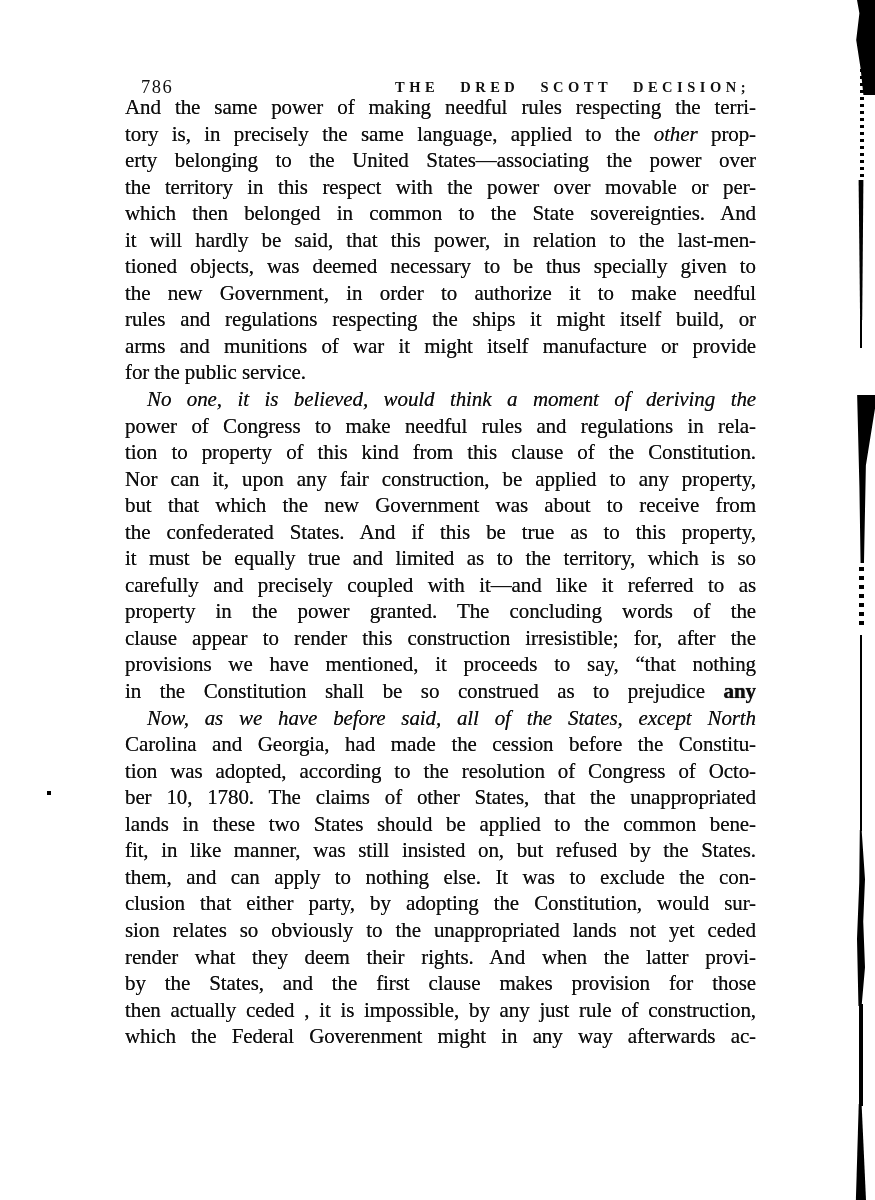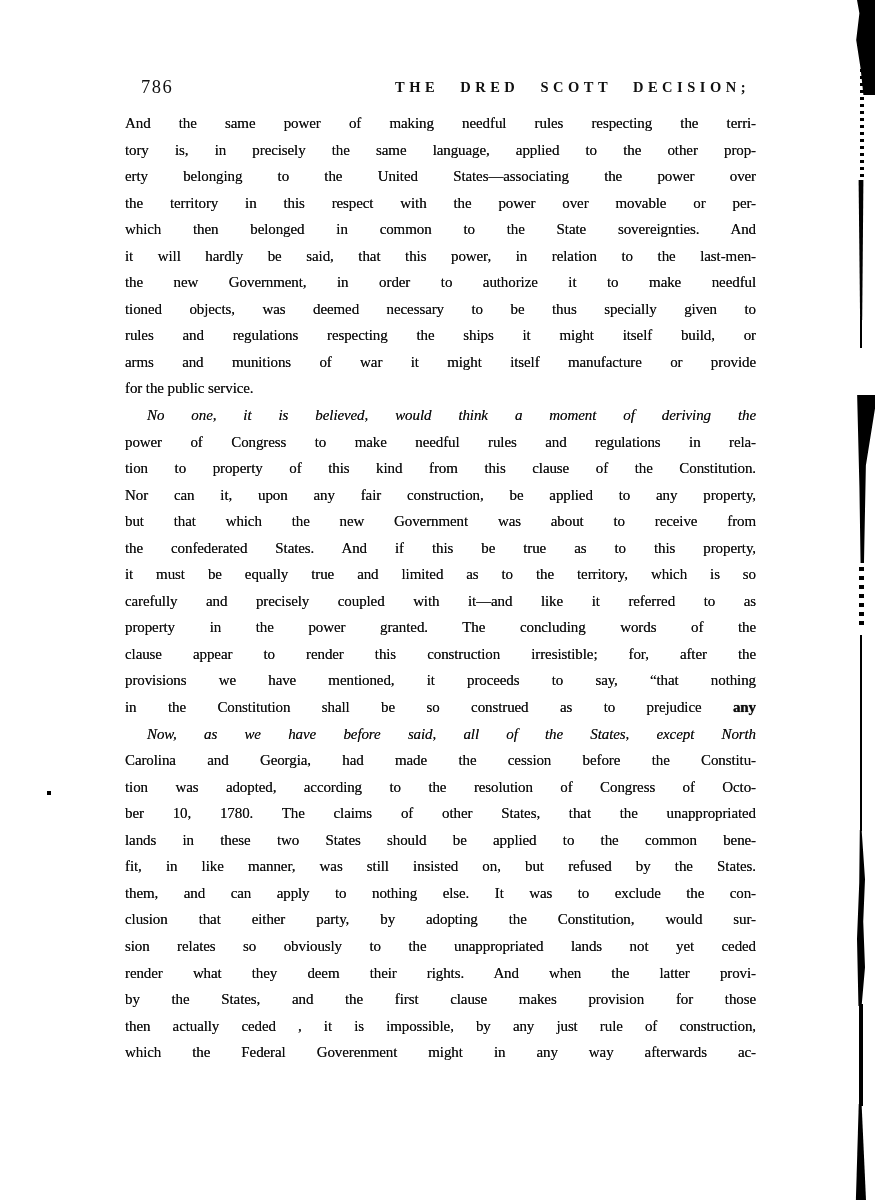--- a/index.html
+++ b/index.html
@@ -33,37 +33,37 @@
     font-size: 14.5px;
     font-weight: bold;
     letter-spacing: 4.5px;
     word-spacing: 13px;
     color: #101010;
     white-space: nowrap;
   }
   .body-text {
     position: absolute;
     left: 125px;
-    top: 110px;
+    top: 94px;
     width: 631px;
-    font-size: 15px;
+    font-size: 21px;
     line-height: 26.55px;
     letter-spacing: -0.1px;
     text-shadow: 0 0 0.5px rgba(10,10,10,0.75);
   }
   .para { margin: 0; }
   .line {
     height: 26.55px;
     overflow: hidden;
     text-align: justify;
     text-align-last: justify;
   }
   .line.end  { text-align-last: left; }
   .line.ind  { text-indent: 22px; font-style: italic; }
-  .i { }
+  .i { font-style: italic; }
   .b { font-weight: 700; text-shadow: 0 0 0.8px rgba(0,0,0,0.9); }
 
   
   .art { position: absolute; background: #000; }
   #art-top     { left: 855px; top: 0;      width: 20px; height: 95px;
                  clip-path: polygon(10% 0, 100% 0, 100% 100%, 42% 100%, 28% 72%, 6% 42%, 22% 14%); }
   #art-dots1   { left: 860px; top: 62px;   width: 4px;  height: 118px; background:
                  repeating-linear-gradient(to bottom, #000 0 3px, transparent 3px 7px); }
   #art-streak1 { left: 858px; top: 180px;  width: 6px;  height: 140px;
                  clip-path: polygon(10% 0, 90% 0, 70% 100%, 35% 100%); }
@@ -90,22 +90,22 @@
   <div class="running-header">THE DRED SCOTT DECISION;</div>
 
   <div class="body-text">
       <div class="para">
         <div class="line">And the same power of making needful rules respecting the terri-</div>
         <div class="line"><span>tory is, in precisely the same language, applied to the </span><span class="i">other</span><span> prop-</span></div>
         <div class="line">erty belonging to the United States—associating the power over</div>
         <div class="line">the territory in this respect with the power over movable or per-</div>
         <div class="line">which then belonged in common to the State sovereignties. And</div>
         <div class="line">it will hardly be said, that this power, in relation to the last-men-</div>
+        <div class="line">tioned objects, was deemed necessary to be thus specially given to</div>
         <div class="line">the new Government, in order to authorize it to make needful</div>
-        <div class="line">tioned objects, was deemed necessary to be thus specially given to</div>
         <div class="line">rules and regulations respecting the ships it might itself build, or</div>
         <div class="line">arms and munitions of war it might itself manufacture or provide</div>
         <div class="line end">for the public service.</div>
       </div>
       <div class="para">
         <div class="line ind">No one, it is believed, would think a moment of deriving the</div>
         <div class="line">power of Congress to make needful rules and regulations in rela-</div>
         <div class="line">tion to property of this kind from this clause of the Constitution.</div>
         <div class="line">Nor can it, upon any fair construction, be applied to any property,</div>
         <div class="line">but that which the new Government was about to receive from</div>

